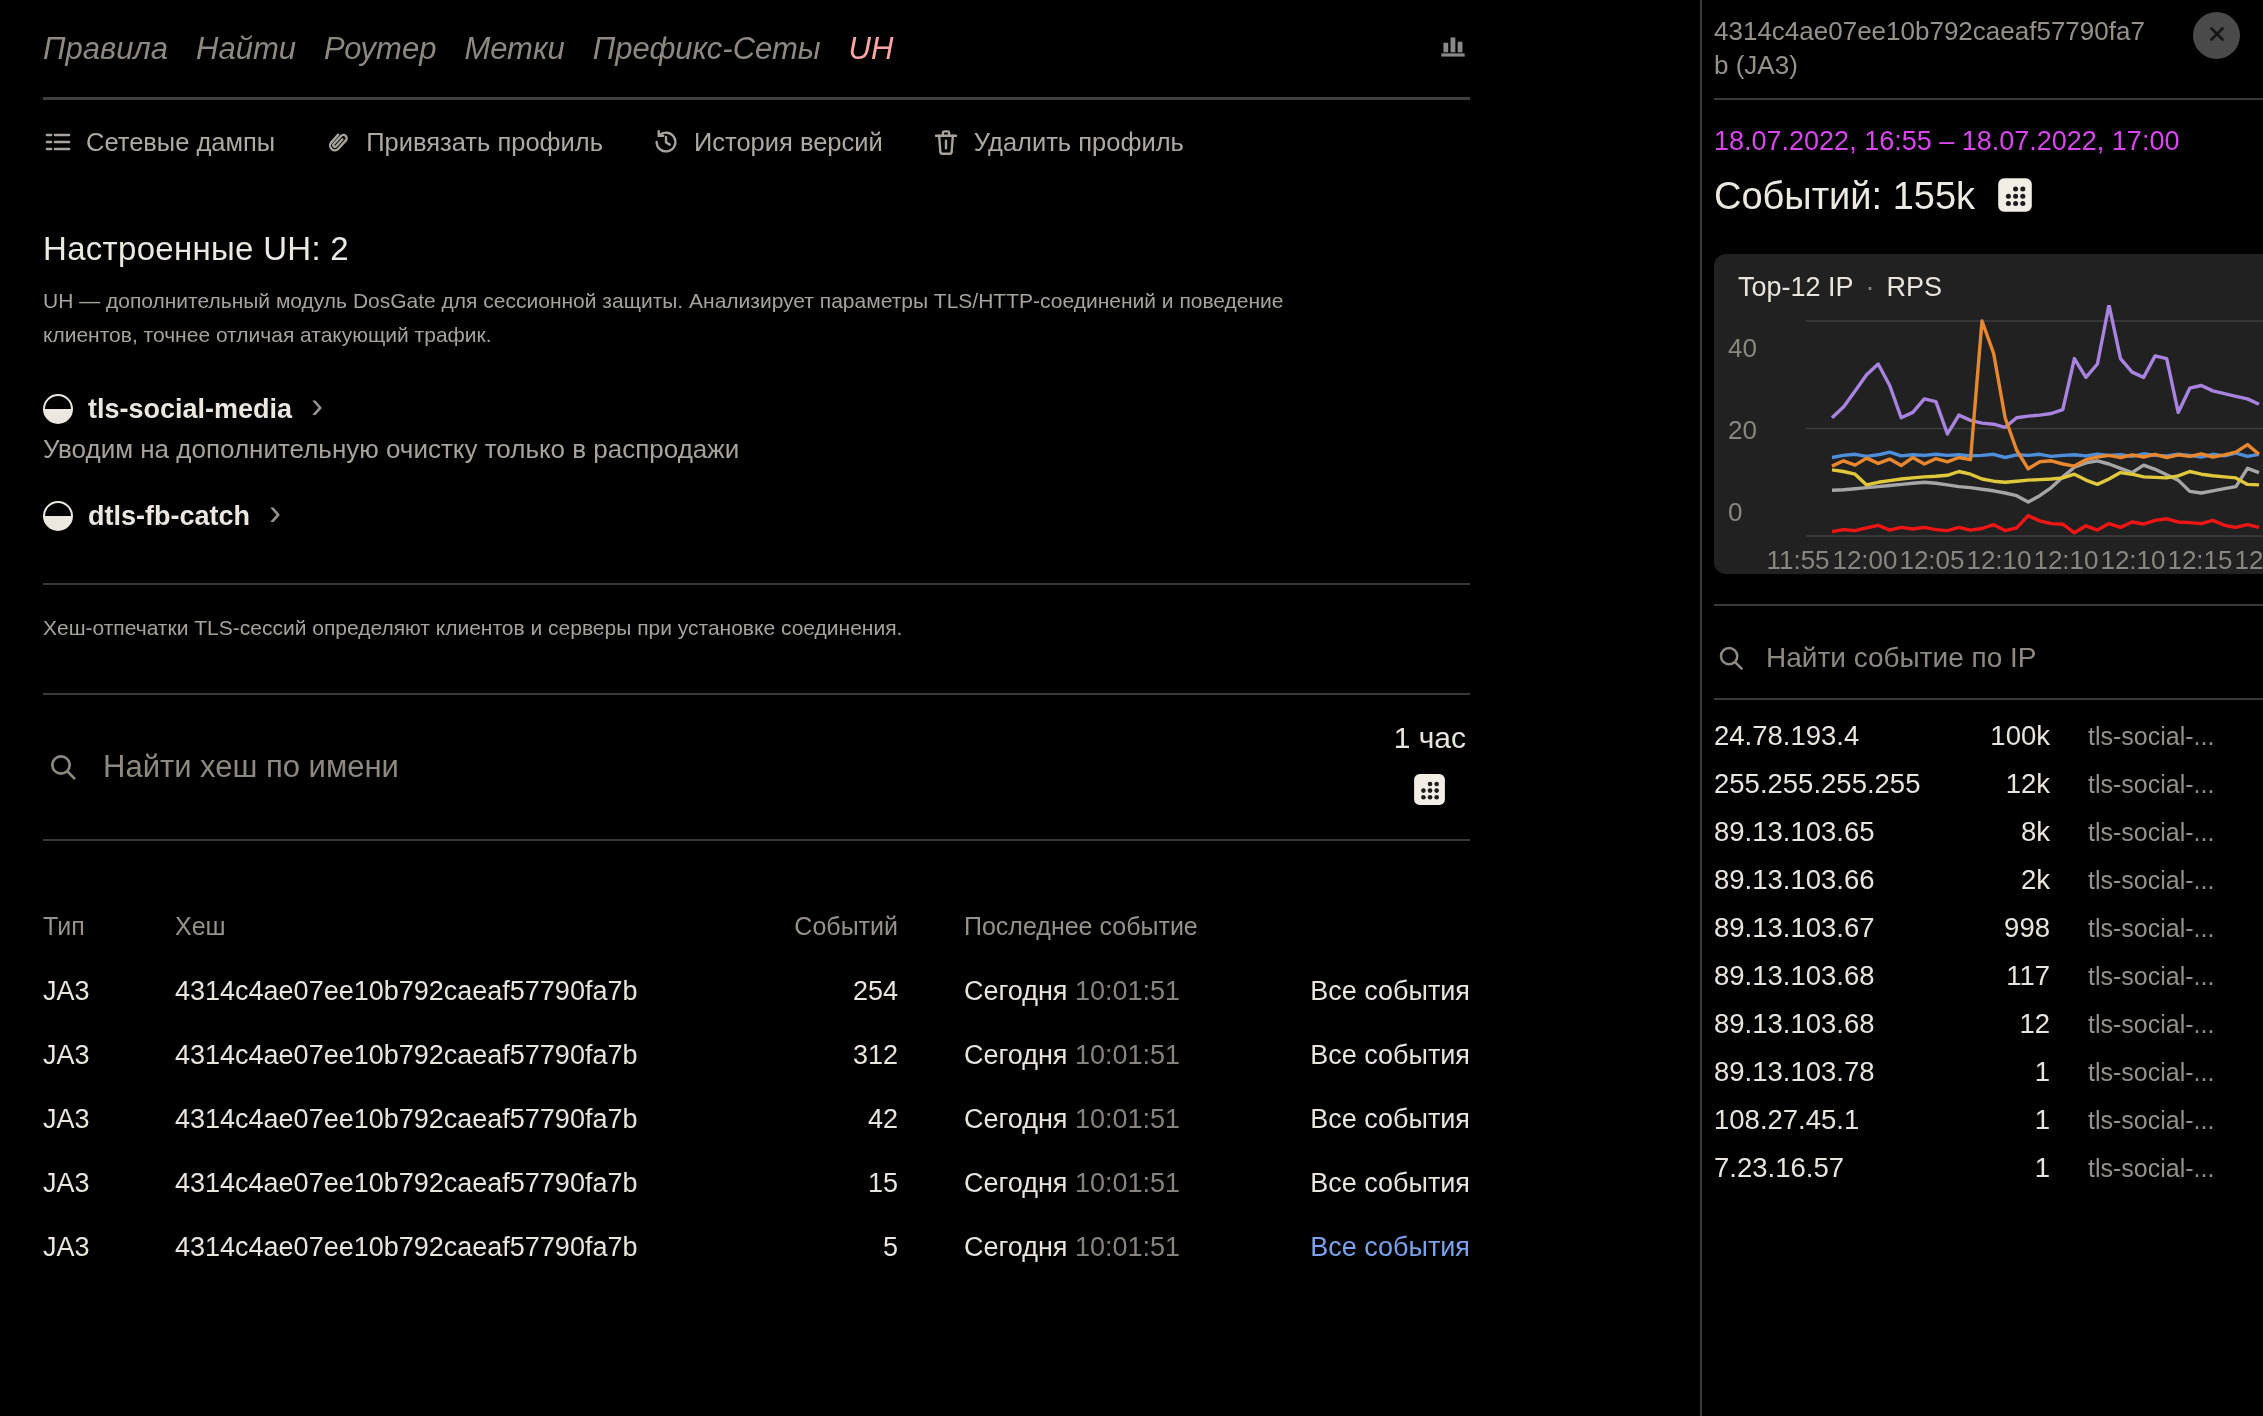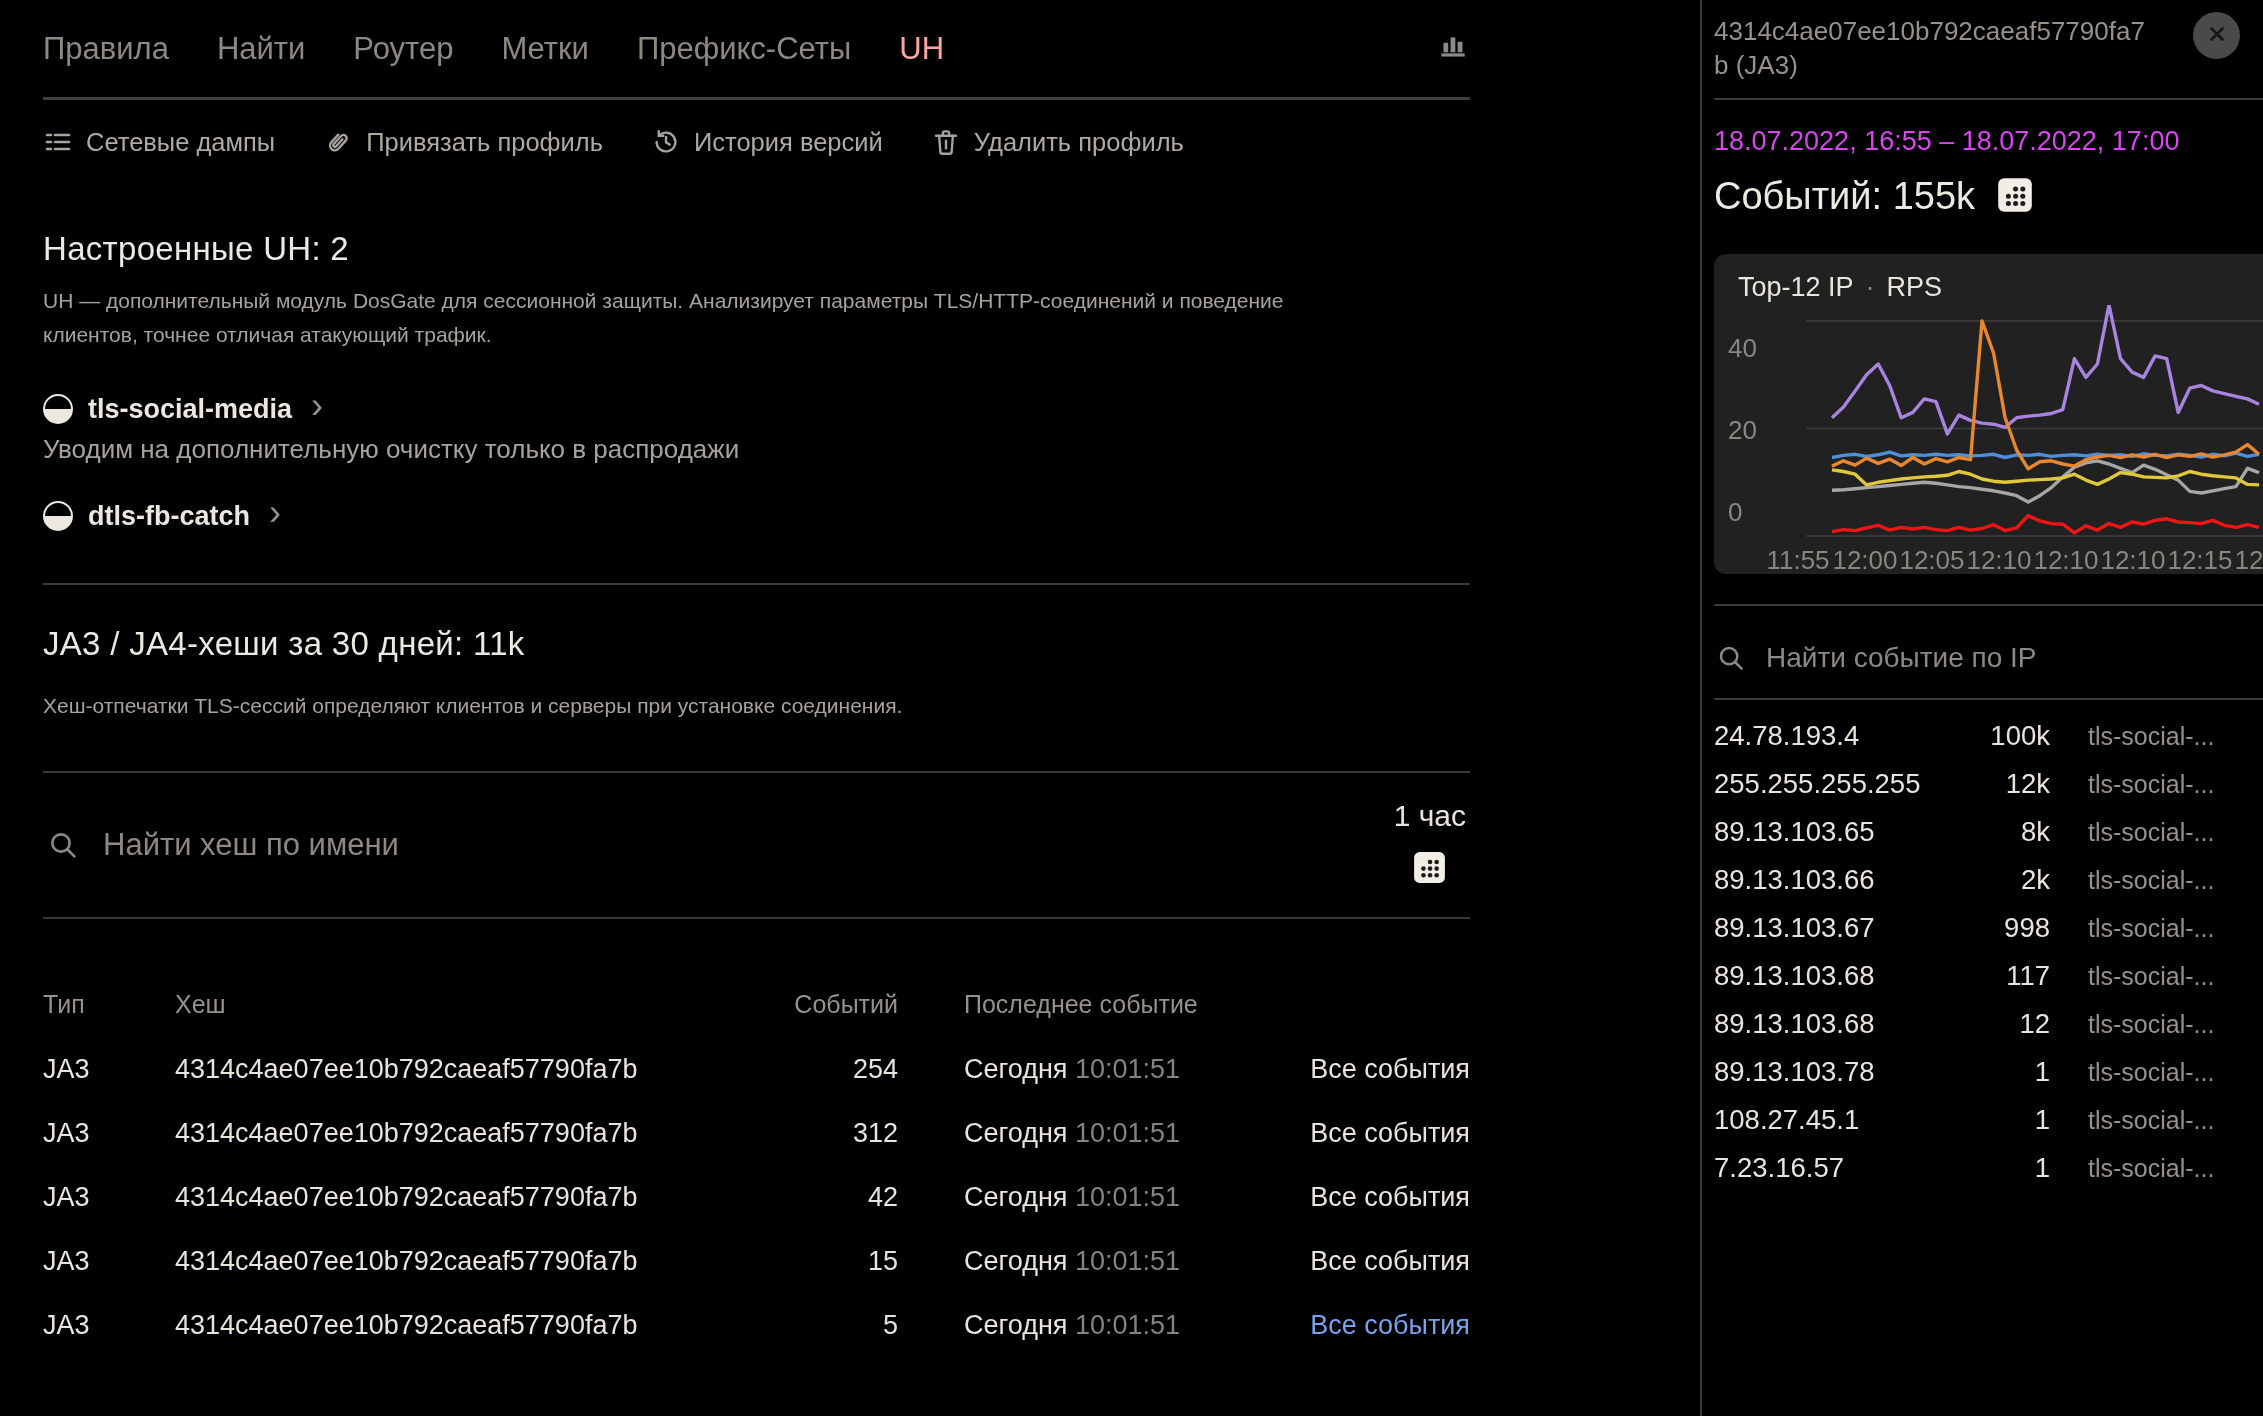--- a/index.html
+++ b/index.html
@@ -2,21 +2,21 @@
 <html><head>
 <meta charset="utf-8">
 <style>
   html,body{margin:0;padding:0;background:#000;}
   body{width:2263px;height:1416px;overflow:hidden;font-family:"Liberation Sans",sans-serif;color:#e9e5dd;position:relative;}
   .app{position:absolute;inset:0;}
   button{font-family:inherit;}
   
   .main{position:absolute;left:43px;top:0;width:1427px;}
   .nav-row{display:flex;align-items:center;justify-content:space-between;height:97px;}
-  .nav{display:flex;gap:48px;align-items:flex-end;}
+  .nav{display:flex;gap:28px;align-items:flex-end;font-style:italic;}
   .nav-item{font-size:31px;color:#8d8981;text-decoration:none;cursor:pointer;white-space:nowrap;}
   .nav-item.active{color:#fca5a5;}
   .icon-btn{background:none;border:none;padding:0;cursor:pointer;display:flex;align-items:center;}
   .divider{height:2px;background:#393939;}
   .nav-divider{height:3px;background:#3f3f3f;}
   .toolbar{margin-top:20px;display:flex;gap:48px;align-items:center;height:44px;}
   .tb-item{display:flex;align-items:center;gap:13px;background:none;border:none;padding:0;cursor:pointer;color:#aeaaa2;font-size:25.5px;white-space:nowrap;}
   .tb-icon{display:flex;align-items:center;}
   .section-title{margin:70px 0 0;font-size:33px;font-weight:400;color:#ece9e1;letter-spacing:.3px;}
   .title-a{margin-top:66px;}
@@ -151,21 +151,20 @@
         <p class="profile-note">Уводим на дополнительную очистку только в распродажи</p>
         <div class="profile-row">
     <span class="half-icon"></span>
     <span class="profile-name">dtls-fb-catch</span>
     <span class="chevron">›</span>
   </div>
       </div>
 
     <div class="divider div-a"></div>
 
-    <h1 class="section-title title-b">JA3 / JA4-хеши за 30 дней: 11k</h1>
     <p class="desc desc-b">Хеш-отпечатки TLS-сессий определяют клиентов и серверы при установке соединения.</p>
 
     <div class="divider div-b"></div>
     <div class="search-row">
       <span class="search-ic">
         <svg viewBox="0 0 24 24" width="32" height="32">
             <circle cx="10.5" cy="10.5" r="6.5" fill="none" stroke="#8d8981" stroke-width="2"></circle>
             <line x1="15.4" y1="15.4" x2="20.5" y2="20.5" stroke="#8d8981" stroke-width="2" stroke-linecap="round"></line>
           </svg>
       </span>

